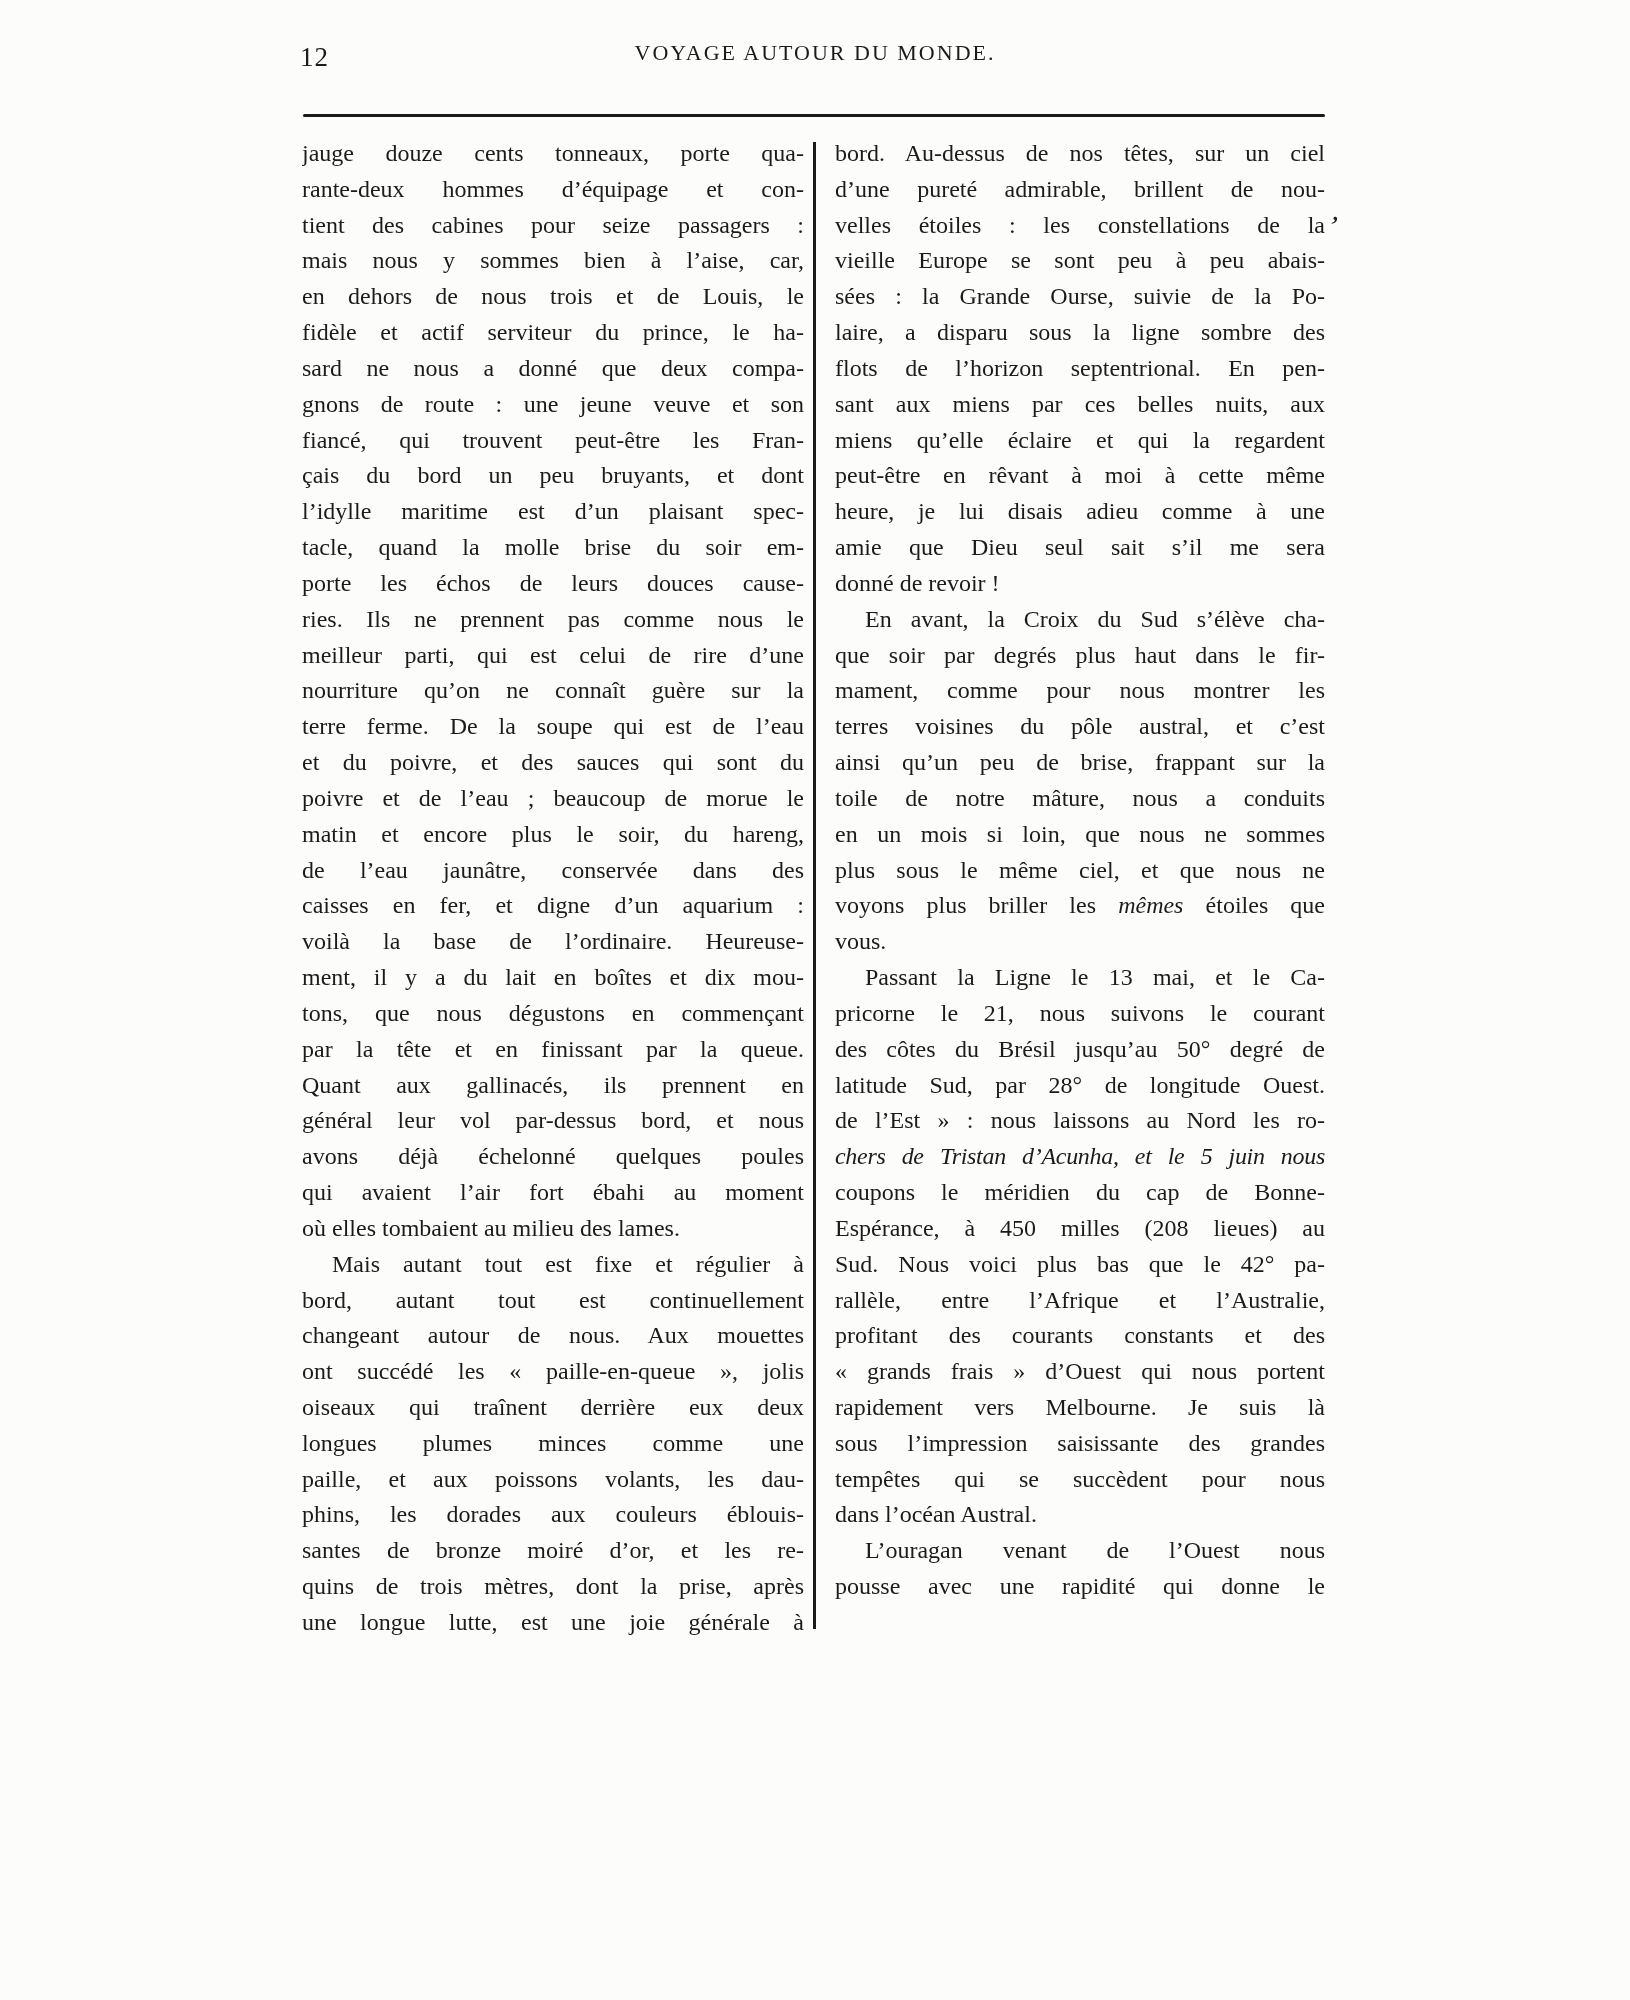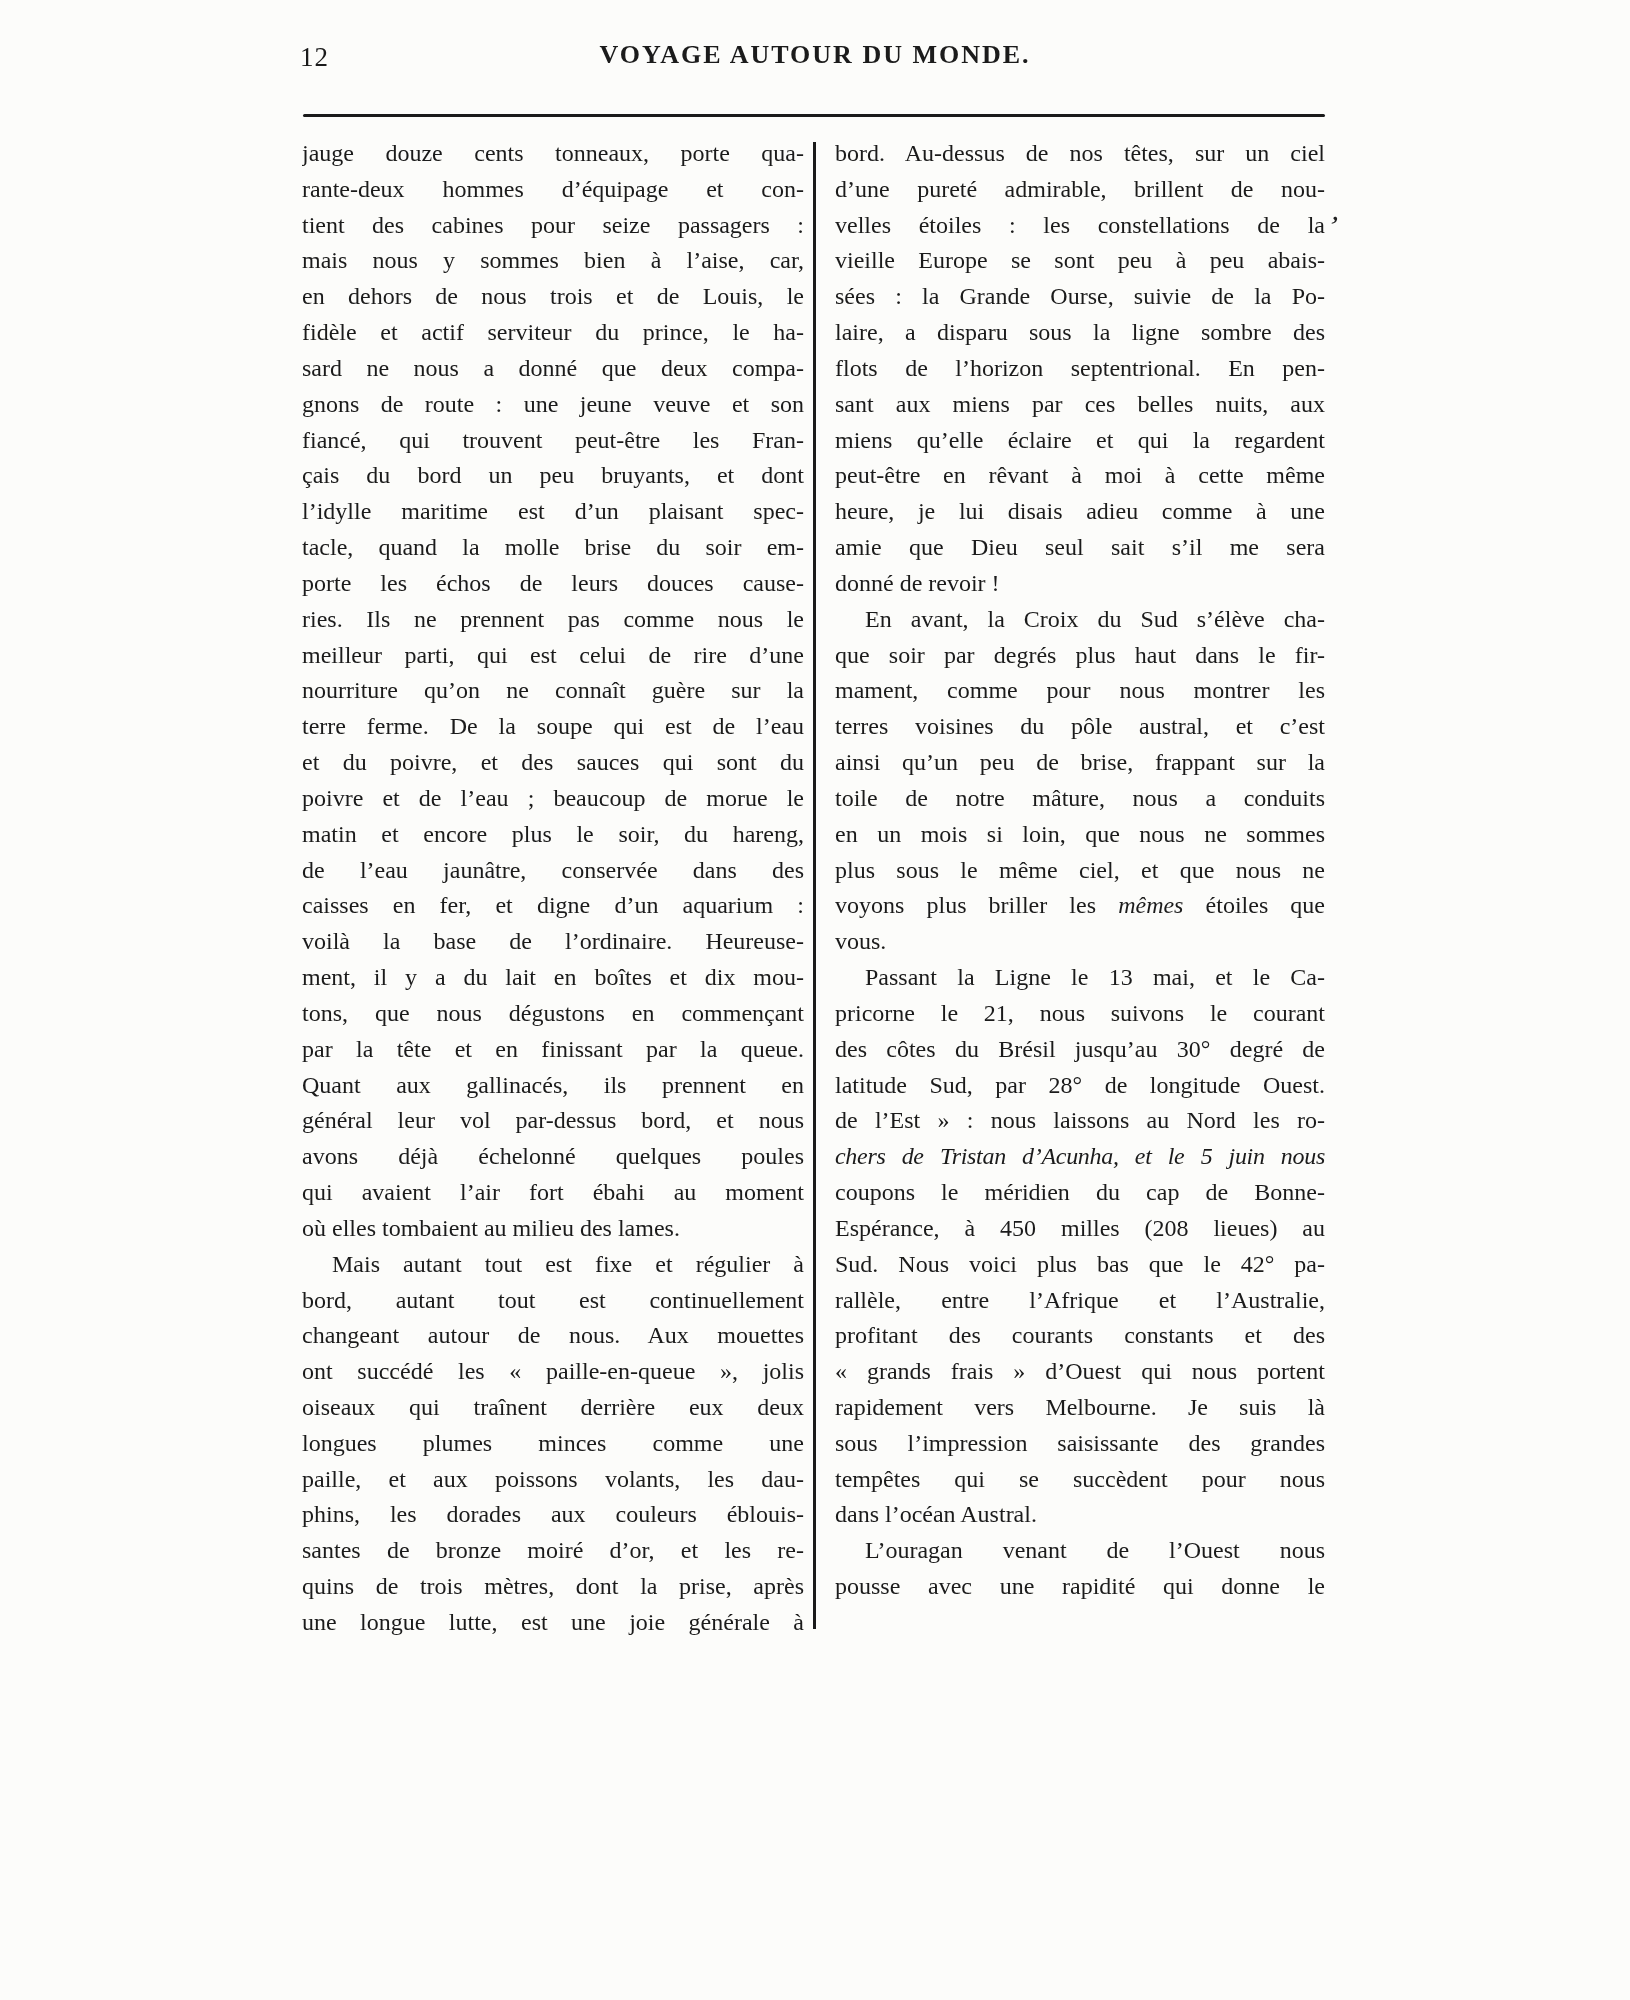--- a/index.html
+++ b/index.html
@@ -11,21 +11,21 @@
     color:#1b1b1b;
     overflow:hidden;
   }
   .page-number{
     position:absolute;left:300px;top:42px;
     font-size:27px;letter-spacing:1px;text-align:center;
   }
   .running-title{
     position:absolute;left:50%;top:40px;
     transform:translateX(-50%);
-    font-size:26px;font-weight:bold;letter-spacing:2px;
+    font-size:22px;font-weight:normal;letter-spacing:2px;
     white-space:nowrap;
   }
   .header-rule{
     position:absolute;left:303px;top:114px;
     width:1022px;height:3px;background:#1a1a1a;
     border-radius:2px;
   }
   .column-divider{
     position:absolute;left:813px;top:142px;
     width:3px;height:1487px;background:#1a1a1a;
@@ -129,21 +129,21 @@
       <div class="line"><span>mament, comme pour nous montrer les</span></div>
       <div class="line"><span>terres voisines du pôle austral, et c’est</span></div>
       <div class="line"><span>ainsi qu’un peu de brise, frappant sur la</span></div>
       <div class="line"><span>toile de notre mâture, nous a conduits</span></div>
       <div class="line"><span>en un mois si loin, que nous ne sommes</span></div>
       <div class="line"><span>plus sous le même ciel, et que nous ne</span></div>
       <div class="line"><span>voyons plus briller les </span><span class="it">mêmes</span><span> étoiles que</span></div>
       <div class="line end"><span>vous.</span></div>
       <div class="line indent"><span>Passant la Ligne le 13 mai, et le Ca-</span></div>
       <div class="line"><span>pricorne le 21, nous suivons le courant</span></div>
-      <div class="line"><span>des côtes du Brésil jusqu’au 30° degré de</span></div>
+      <div class="line"><span>des côtes du Brésil jusqu’au 50° degré de</span></div>
       <div class="line"><span>latitude Sud, par 28° de longitude Ouest.</span></div>
       <div class="line"><span>de l’Est » : nous laissons au Nord les ro-</span></div>
       <div class="line tight"><span>chers de Tristan d’Acunha, et le 5 juin nous</span></div>
       <div class="line"><span>coupons le méridien du cap de Bonne-</span></div>
       <div class="line"><span>Espérance, à 450 milles (208 lieues) au</span></div>
       <div class="line"><span>Sud. Nous voici plus bas que le 42° pa-</span></div>
       <div class="line"><span>rallèle, entre l’Afrique et l’Australie,</span></div>
       <div class="line"><span>profitant des courants constants et des</span></div>
       <div class="line"><span>« grands frais » d’Ouest qui nous portent</span></div>
       <div class="line"><span>rapidement vers Melbourne. Je suis là</span></div>

